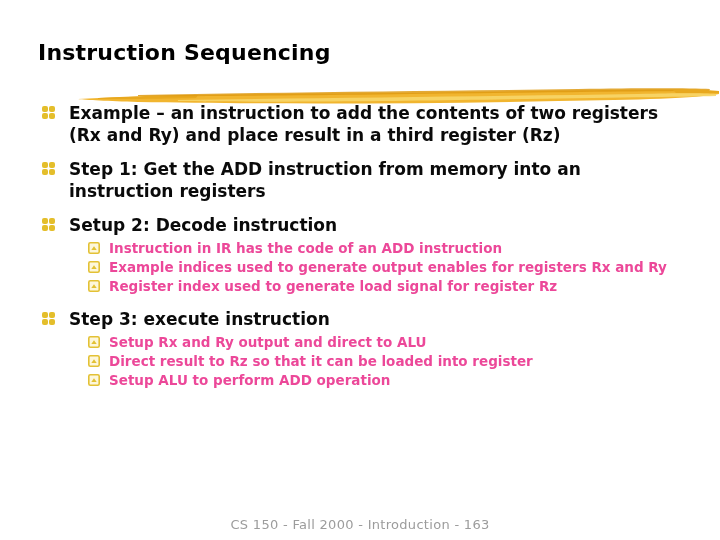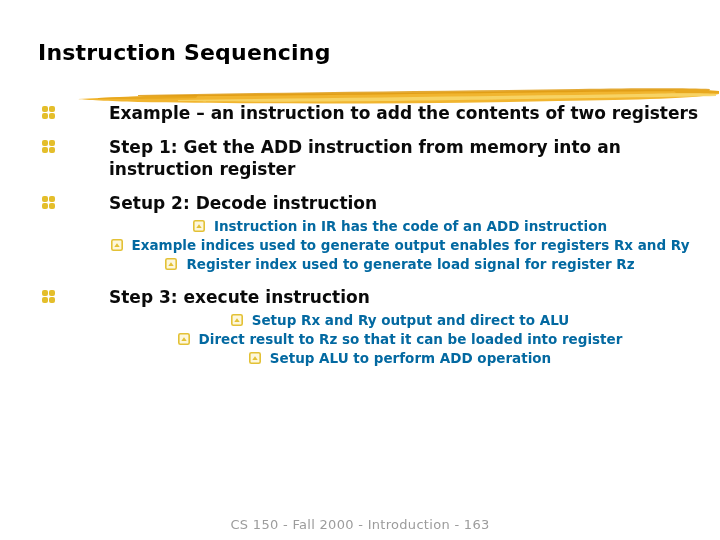--- a/index.html
+++ b/index.html
@@ -36,41 +36,40 @@
   }
   .group { margin-bottom: 12px; }
   .l1 {
     display: flex;
     align-items: flex-start;
     font-size: 17px;
     line-height: 22px;
     color: #0a0a0a;
     font-weight: bold;
   }
-  .l1-text { white-space: nowrap; margin-left: 40px; }
+  .l1-text { white-space: nowrap; }
   .cmd {
     display: grid;
     grid-template-columns: 6px 6px;
     grid-template-rows: 6px 6px;
     gap: 1px;
     width: 13px; height: 13px;
     margin: 4px 14px 0 2px;
     flex: none;
   }
   .cmd i { background: #E4BE2B; border-radius: 2px; display: block; }
   .sub { margin: 3px 0 0 48px; }
   .l2 {
     display: flex;
     align-items: flex-start;
     font-size: 13.5px;
     line-height: 19px;
-    color: #0369a1;
+    color: #ec4899;
     font-weight: bold;
     white-space: nowrap;
-    justify-content: center;
   }
   .sq { flex: none; margin: 3px 9px 0 0; width: 12px; height: 12px; }
   .footer {
     position: absolute;
     left: 0; right: 0; top: 517px;
     text-align: center;
     font-size: 13px;
     color: #9c9c9c;
     letter-spacing: 0.3px;
   }
@@ -97,35 +96,36 @@
     <div class="group">
       <div class="l1">
         <span class="cmd">
             <i></i>
             <i></i>
             <i></i>
             <i></i>
           </span>
         <div class="l1-text">
           <span>Example – an instruction to add the contents of two registers</span><br>
+          <span>(Rx and Ry) and place result in a third register (Rz)</span>
         </div>
       </div>
     </div>
 
     <div class="group">
       <div class="l1">
         <span class="cmd">
             <i></i>
             <i></i>
             <i></i>
             <i></i>
           </span>
         <div class="l1-text">
           <span>Step 1: Get the ADD instruction from memory into an</span><br>
-          <span>instruction register</span>
+          <span>instruction registers</span>
         </div>
       </div>
     </div>
 
     <div class="group">
       <div class="l1">
         <span class="cmd">
             <i></i>
             <i></i>
             <i></i>

